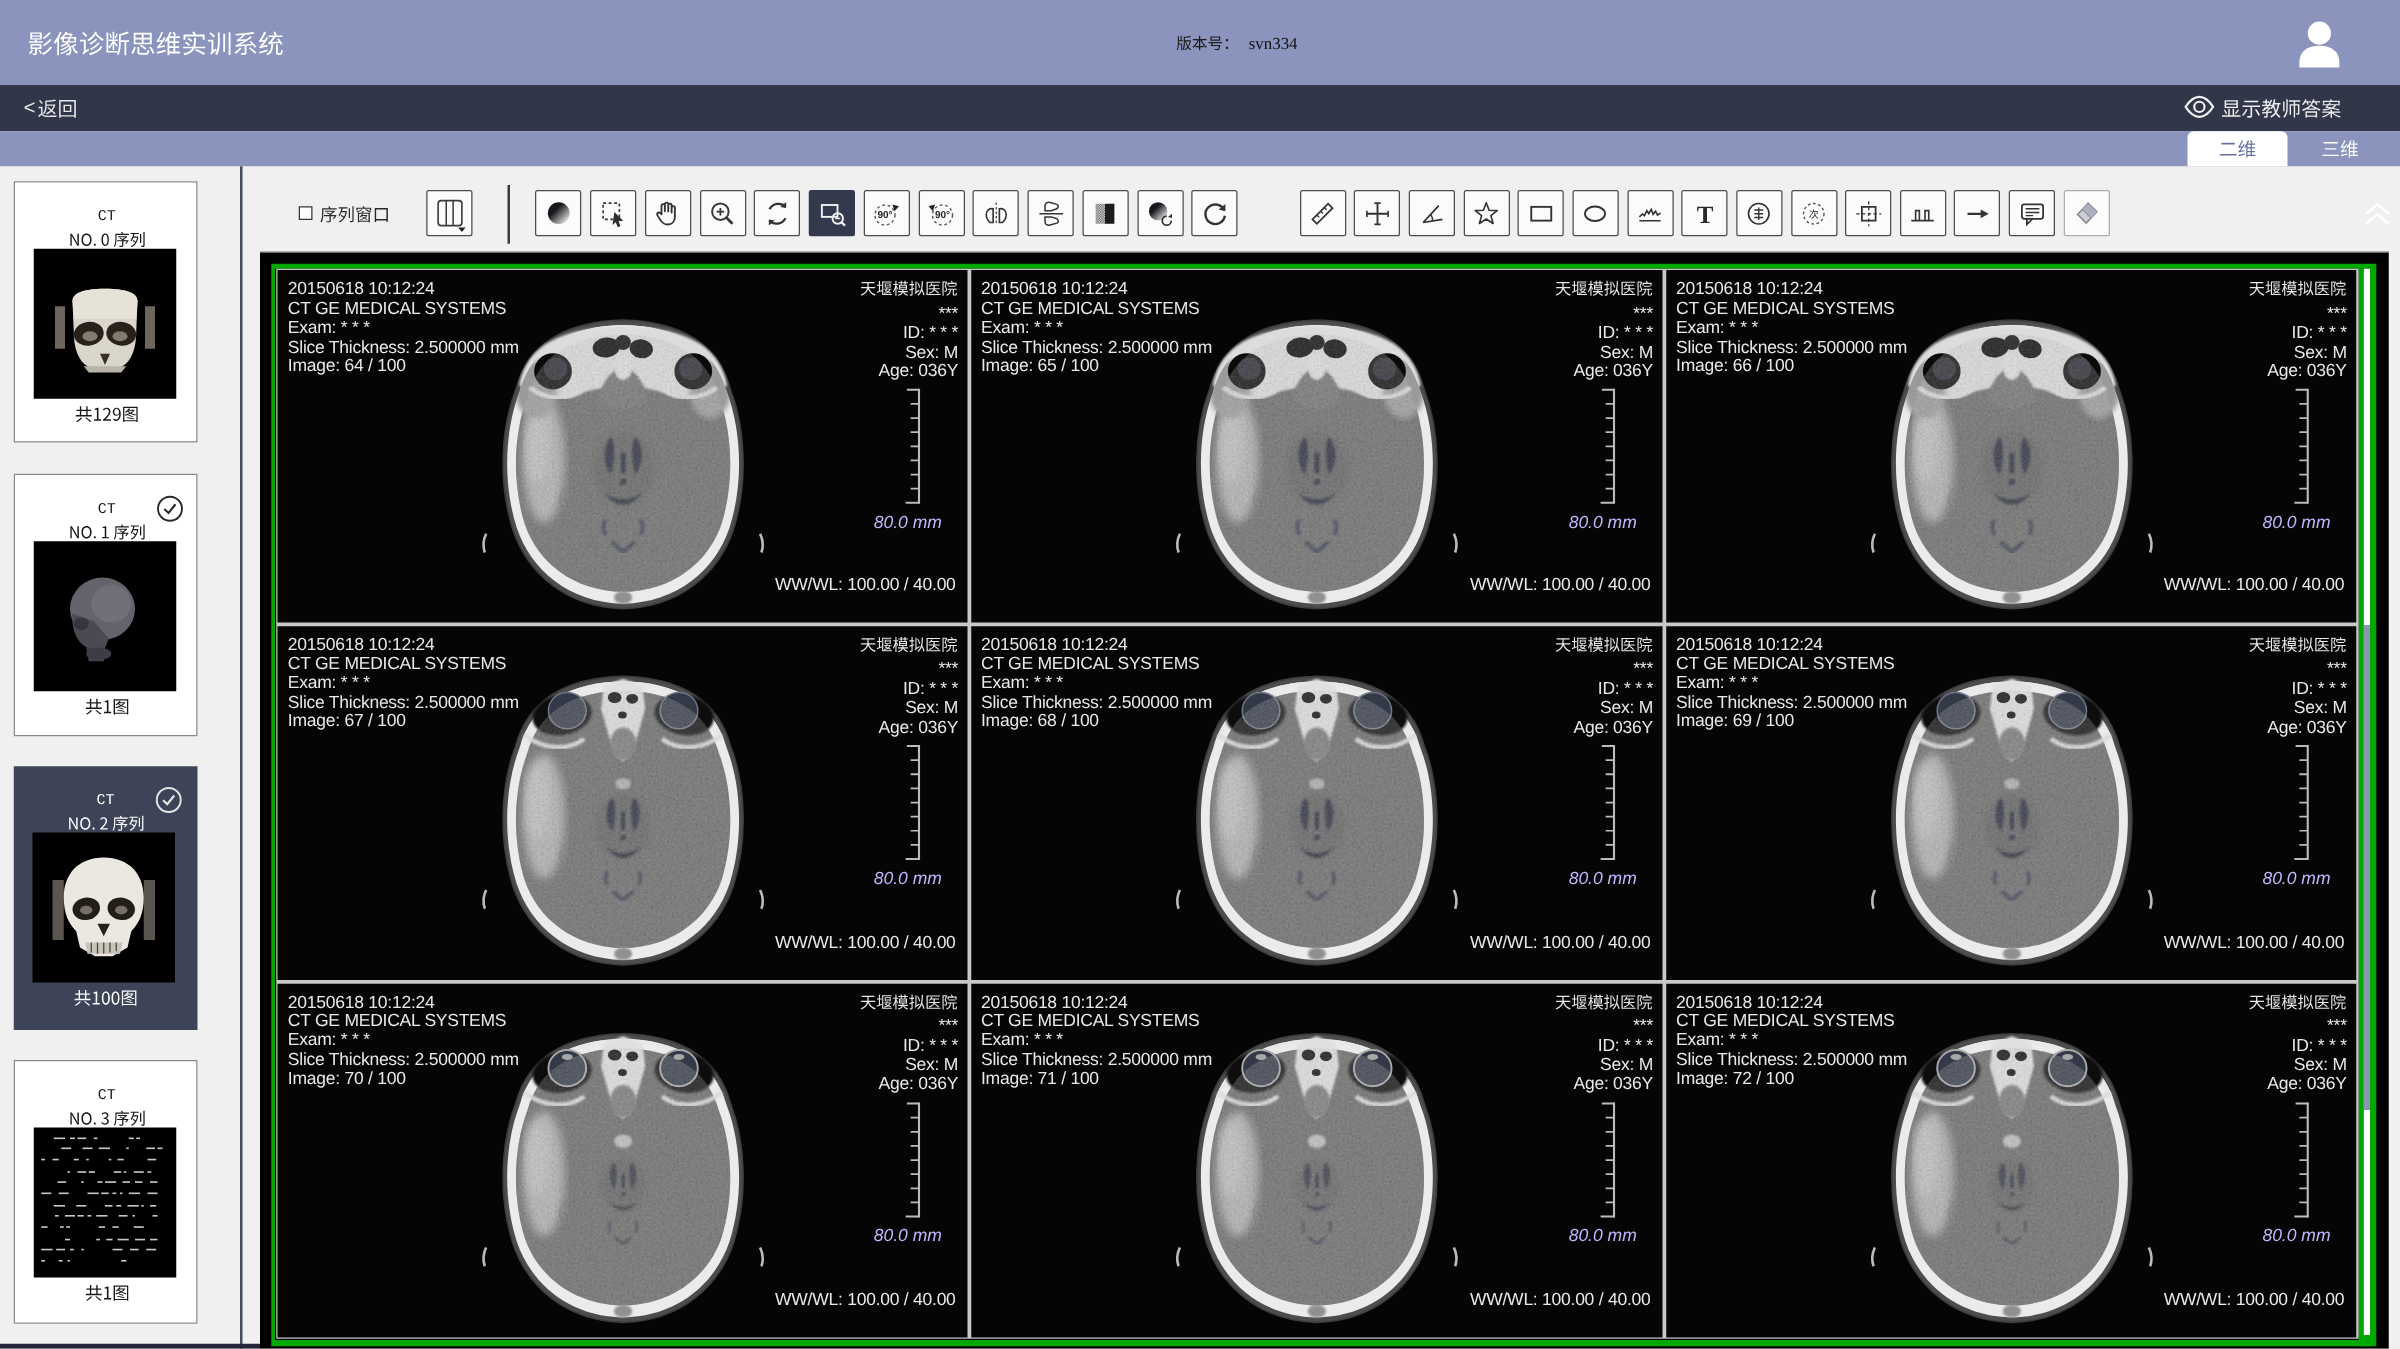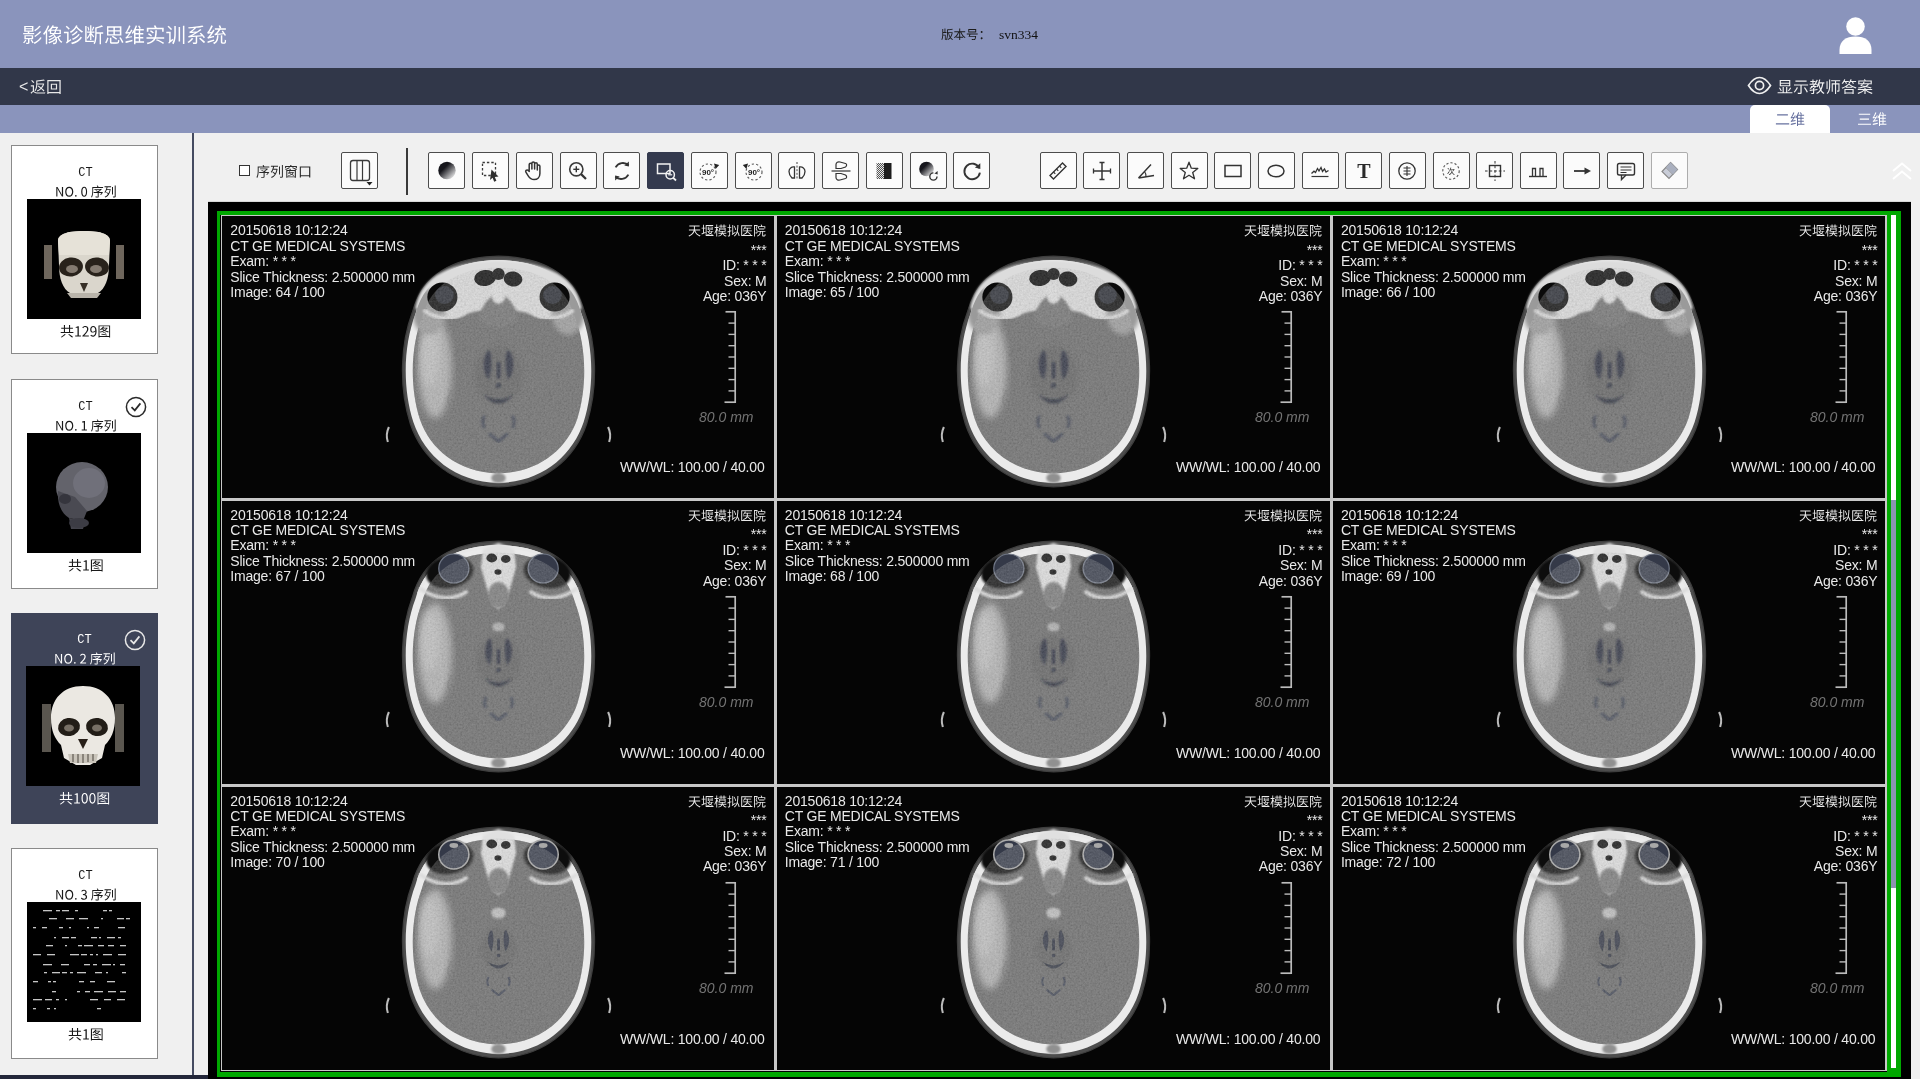--- a/index.html
+++ b/index.html
@@ -2,21 +2,21 @@
 <html><head><meta charset="utf-8"><style>
 html,body{margin:0;padding:0;width:1920px;height:1079px;overflow:hidden;
  font-family:"Liberation Sans",sans-serif;background:#f0f0f0;position:relative}
 .abs{position:absolute}
 .btn{position:absolute;width:35px;height:35px;background:#fbfbfb;border:1.4px solid #4c4c4c;
  border-radius:2px;display:flex;align-items:center;justify-content:center}
 .cell{position:absolute;background:#050505;overflow:hidden}
 .cell .tl{position:absolute;left:8px;top:7px;color:#e9e9e9;font-size:14px;line-height:15.4px;white-space:pre;letter-spacing:-0.2px}
 .cell .tr{position:absolute;right:8px;top:7px;color:#e9e9e9;font-size:14px;line-height:15.4px;text-align:right;white-space:pre;letter-spacing:-0.2px}
 .cell .wl{position:absolute;right:10px;bottom:23px;color:#e9e9e9;font-size:14px;letter-spacing:-0.2px}
-.cell .mm{position:absolute;right:21px;top:193px;color:#737373;font-size:14px;font-style:italic}
+.cell .mm{position:absolute;right:21px;top:193px;color:#c4b5fd;font-size:14px;font-style:italic}
 </style></head><body>
 <div class="abs" style="left:0;top:0;width:1920px;height:68px;background:#8a94bc"></div>
 <svg style="position:absolute;left:22.0px;top:20.5px;overflow:visible" width="209" height="29">
     <path transform="translate(0,21.53)" d="M17.2 -16.8C16.1 -15.2 13.9 -13.4 12.1 -12.4C12.5 -12.1 13.0 -11.7 13.2 -11.4C15.2 -12.5 17.3 -14.4 18.7 -16.2ZM17.9 -11.3C16.6 -9.5 14.2 -7.7 12.2 -6.6C12.5 -6.4 13.0 -5.9 13.2 -5.6C15.4 -6.8 17.8 -8.7 19.3 -10.7ZM18.3 -5.3C16.9 -3.0 14.2 -0.9 11.5 0.3C11.9 0.6 12.3 1.1 12.6 1.5C15.4 0.1 18.1 -2.2 19.7 -4.8ZM3.8 -6.2H9.7V-4.5H3.8ZM8.5 -2.5C9.3 -1.5 10.0 -0.2 10.4 0.6L11.6 0.0C11.2 -0.8 10.4 -2.0 9.7 -3.0ZM3.7 -13.2H9.9V-12.0H3.7ZM3.7 -15.5H9.9V-14.2H3.7ZM2.2 -16.5V-10.9H11.4V-16.5ZM3.2 -2.9C2.7 -1.8 1.9 -0.8 1.1 0.0C1.5 0.2 2.0 0.6 2.2 0.8C3.1 0.0 3.9 -1.3 4.5 -2.5ZM5.5 -10.5C5.7 -10.2 5.9 -9.9 6.0 -9.6H1.2V-8.3H12.2V-9.6H7.6C7.5 -10.0 7.2 -10.5 7.0 -10.9ZM2.4 -7.3V-3.4H6.0V0.0C6.0 0.2 5.9 0.2 5.7 0.2C5.5 0.3 4.8 0.3 3.9 0.2C4.1 0.6 4.3 1.1 4.4 1.5C5.6 1.5 6.3 1.5 6.8 1.3C7.4 1.1 7.5 0.7 7.5 0.0V-3.4H11.2V-7.3Z M30.5 -14.6H34.2C33.8 -14.0 33.4 -13.3 32.9 -12.9H29.1C29.6 -13.4 30.1 -14.0 30.5 -14.6ZM30.5 -17.2C29.6 -15.5 28.0 -13.3 25.7 -11.7C26.1 -11.5 26.5 -11.0 26.8 -10.7C27.1 -11.0 27.5 -11.3 27.8 -11.6V-8.5H31.0C30.0 -7.6 28.6 -6.7 26.4 -6.1C26.7 -5.8 27.1 -5.4 27.3 -5.1C29.1 -5.7 30.5 -6.4 31.4 -7.2C31.8 -6.9 32.1 -6.6 32.3 -6.2C30.9 -5.0 28.4 -3.7 26.4 -3.1C26.7 -2.8 27.0 -2.4 27.2 -2.1C29.0 -2.7 31.4 -4.0 32.9 -5.3C33.1 -4.9 33.3 -4.6 33.4 -4.2C31.8 -2.5 28.7 -0.9 26.2 -0.2C26.5 0.1 26.9 0.6 27.1 0.9C29.3 0.1 31.9 -1.3 33.7 -2.9C33.8 -1.6 33.6 -0.5 33.2 -0.1C32.9 0.3 32.6 0.3 32.2 0.3C31.8 0.3 31.3 0.3 30.8 0.2C31.0 0.6 31.2 1.2 31.2 1.6C31.7 1.6 32.1 1.6 32.5 1.6C33.2 1.6 33.7 1.5 34.2 0.9C35.1 0.1 35.4 -2.1 34.7 -4.3L35.7 -4.8C36.5 -2.5 37.7 -0.6 39.4 0.5C39.6 0.1 40.1 -0.4 40.4 -0.7C38.8 -1.6 37.5 -3.3 36.9 -5.3C37.7 -5.7 38.5 -6.2 39.1 -6.6L38.1 -7.6C37.1 -6.9 35.6 -6.0 34.3 -5.3C33.9 -6.3 33.2 -7.2 32.3 -7.9L32.8 -8.5H38.9V-12.9H34.5C35.1 -13.6 35.7 -14.4 36.2 -15.2L35.3 -15.8L35.0 -15.8H31.3L32.0 -16.9ZM29.2 -11.7H32.9C32.8 -11.1 32.6 -10.4 32.0 -9.6H29.2ZM34.1 -11.7H37.5V-9.6H33.6C33.9 -10.4 34.1 -11.1 34.1 -11.7ZM25.9 -17.1C24.8 -14.0 23.0 -11.0 21.1 -9.0C21.4 -8.6 21.8 -7.8 22.0 -7.4C22.6 -8.1 23.2 -8.9 23.8 -9.7V1.6H25.2V-12.1C26.0 -13.5 26.8 -15.1 27.3 -16.7Z M43.7 -15.9C44.8 -15.0 46.1 -13.7 46.7 -12.9L47.8 -14.0C47.1 -14.8 45.8 -16.0 44.7 -16.9ZM54.6 -11.5C53.4 -10.1 51.4 -8.7 49.6 -7.9C49.9 -7.6 50.3 -7.2 50.6 -6.8C52.4 -7.8 54.5 -9.3 55.8 -10.9ZM56.5 -8.6C55.1 -6.6 52.5 -4.8 49.9 -3.8C50.3 -3.5 50.7 -3.0 50.9 -2.6C53.6 -3.8 56.2 -5.8 57.8 -8.1ZM58.7 -5.7C56.9 -2.6 53.4 -0.7 49.1 0.3C49.4 0.7 49.8 1.3 50.0 1.6C54.6 0.5 58.1 -1.7 60.0 -5.1ZM41.9 -10.8V-9.3H45.1V-2.2C45.1 -1.1 44.3 -0.3 43.9 0.0C44.2 0.2 44.7 0.8 44.9 1.1C45.2 0.7 45.7 0.2 49.3 -2.3C49.2 -2.6 49.0 -3.2 48.9 -3.6L46.6 -2.1V-10.8ZM54.1 -17.3C53.0 -14.7 50.6 -12.2 47.8 -10.7C48.1 -10.4 48.6 -9.9 48.8 -9.6C51.1 -10.9 53.0 -12.7 54.4 -14.8C55.9 -12.8 58.1 -10.9 60.0 -9.8C60.2 -10.2 60.7 -10.7 61.1 -11.0C59.0 -12.1 56.6 -14.1 55.1 -16.0L55.5 -16.8Z M71.1 -15.8C70.8 -14.8 70.2 -13.2 69.8 -12.2L70.7 -11.8C71.2 -12.8 71.8 -14.2 72.3 -15.5ZM65.4 -15.5C65.8 -14.4 66.2 -12.9 66.3 -11.9L67.4 -12.3C67.3 -13.2 66.9 -14.7 66.4 -15.8ZM68.1 -17.2V-11.0H65.1V-9.7H67.9C67.2 -7.9 65.9 -5.9 64.8 -4.9C65.0 -4.6 65.3 -4.0 65.4 -3.6C66.4 -4.5 67.3 -6.0 68.1 -7.6V-2.5H69.4V-7.9C70.1 -7.0 71.0 -5.7 71.3 -5.1L72.2 -6.2C71.8 -6.7 70.0 -8.9 69.4 -9.5V-9.7H72.4V-11.0H69.4V-17.2ZM63.2 -16.5V-0.5H71.9V-1.8H64.6V-16.5ZM73.2 -15.1V-8.6C73.2 -5.5 73.0 -2.1 71.5 0.8C71.9 1.0 72.5 1.4 72.7 1.7C74.4 -1.4 74.6 -5.0 74.6 -8.6V-8.9H77.6V1.7H79.0V-8.9H81.2V-10.3H74.6V-14.1C76.9 -14.6 79.4 -15.3 81.1 -16.1L79.8 -17.3C78.3 -16.5 75.5 -15.7 73.2 -15.1Z M87.9 -4.9V-0.9C87.9 0.8 88.5 1.2 90.7 1.2C91.1 1.2 94.4 1.2 94.9 1.2C96.7 1.2 97.2 0.5 97.4 -2.3C97.0 -2.4 96.4 -2.6 96.0 -2.9C95.9 -0.5 95.7 -0.2 94.7 -0.2C94.0 -0.2 91.3 -0.2 90.8 -0.2C89.6 -0.2 89.4 -0.3 89.4 -0.9V-4.9ZM89.8 -5.7C91.3 -4.9 93.2 -3.6 94.1 -2.7L95.2 -3.8C94.2 -4.7 92.4 -5.9 90.8 -6.7ZM97.2 -4.7C98.4 -3.1 99.6 -1.0 100.0 0.4L101.5 -0.2C101.0 -1.6 99.8 -3.7 98.6 -5.3ZM85.2 -5.1C84.8 -3.4 84.0 -1.4 83.0 -0.1L84.4 0.6C85.4 -0.8 86.1 -2.9 86.6 -4.6ZM85.0 -16.3V-7.1H99.4V-16.3ZM86.4 -11.0H91.4V-8.4H86.4ZM92.9 -11.0H97.8V-8.4H92.9ZM86.4 -14.9H91.4V-12.3H86.4ZM92.9 -14.9H97.8V-12.3H92.9Z M103.4 -1.1 103.7 0.4C105.6 -0.1 108.1 -0.7 110.5 -1.4L110.4 -2.7C107.8 -2.1 105.2 -1.4 103.4 -1.1ZM116.0 -16.6C116.6 -15.7 117.2 -14.5 117.4 -13.6L118.8 -14.3C118.5 -15.0 117.9 -16.2 117.3 -17.1ZM103.8 -8.7C104.1 -8.8 104.5 -8.9 107.1 -9.3C106.2 -7.9 105.4 -6.9 105.0 -6.5C104.4 -5.7 103.9 -5.2 103.4 -5.1C103.6 -4.7 103.9 -4.0 103.9 -3.7C104.3 -4.0 105.0 -4.2 110.0 -5.2C110.0 -5.5 110.0 -6.1 110.0 -6.4L106.0 -5.7C107.6 -7.6 109.1 -9.9 110.5 -12.2L109.2 -13.0C108.8 -12.2 108.4 -11.3 107.9 -10.6L105.2 -10.3C106.4 -12.1 107.6 -14.4 108.5 -16.6L107.1 -17.2C106.3 -14.7 104.9 -12.0 104.4 -11.3C104.0 -10.7 103.6 -10.1 103.3 -10.1C103.5 -9.7 103.7 -9.0 103.8 -8.7ZM116.8 -8.1V-5.5H113.5V-8.1ZM113.7 -17.1C113.0 -14.7 111.5 -11.8 109.9 -9.9C110.1 -9.5 110.5 -8.9 110.7 -8.5C111.2 -9.1 111.6 -9.7 112.0 -10.3V1.7H113.5V0.2H122.1V-1.3H118.2V-4.1H121.3V-5.5H118.2V-8.1H121.3V-9.5H118.2V-12.1H121.8V-13.5H113.9C114.4 -14.6 114.8 -15.7 115.2 -16.7ZM116.8 -9.5H113.5V-12.1H116.8ZM116.8 -4.1V-1.3H113.5V-4.1Z M134.0 -2.2C136.8 -1.2 139.5 0.2 141.1 1.5L142.1 0.3C140.4 -0.9 137.5 -2.3 134.8 -3.3ZM127.9 -11.4C129.0 -10.8 130.3 -9.7 130.9 -9.0L131.9 -10.1C131.3 -10.9 129.9 -11.8 128.8 -12.4ZM125.9 -8.2C127.0 -7.6 128.4 -6.6 129.1 -5.8L130.0 -7.0C129.3 -7.7 127.9 -8.7 126.8 -9.2ZM124.8 -14.9V-10.7H126.4V-13.4H140.1V-10.7H141.7V-14.9H134.7C134.4 -15.6 133.8 -16.6 133.3 -17.4L131.8 -16.9C132.2 -16.3 132.6 -15.5 132.8 -14.9ZM124.5 -5.2V-3.9H131.9C130.7 -1.9 128.6 -0.6 124.7 0.2C125.0 0.6 125.4 1.2 125.5 1.6C130.2 0.5 132.5 -1.3 133.6 -3.9H142.2V-5.2H134.1C134.7 -7.2 134.8 -9.6 134.9 -12.4H133.3C133.2 -9.5 133.1 -7.2 132.5 -5.2Z M156.6 -15.6V-1.0H158.1V-15.6ZM160.9 -16.7V1.4H162.4V-16.7ZM152.3 -16.6V-9.5C152.3 -5.9 152.1 -2.3 150.1 0.7C150.6 0.9 151.2 1.3 151.6 1.6C153.6 -1.6 153.8 -5.6 153.8 -9.5V-16.6ZM145.5 -15.7C146.7 -14.7 148.3 -13.3 149.0 -12.4L150.0 -13.5C149.3 -14.4 147.7 -15.8 146.5 -16.8ZM147.1 1.2V1.2C147.4 0.8 147.9 0.3 151.3 -2.5C151.1 -2.8 150.8 -3.4 150.6 -3.8L148.7 -2.2V-10.8H144.3V-9.3H147.2V-1.9C147.2 -0.9 146.6 -0.2 146.2 0.1C146.5 0.3 146.9 0.9 147.1 1.2Z M169.9 -4.6C168.8 -3.1 167.1 -1.6 165.4 -0.6C165.8 -0.4 166.5 0.1 166.8 0.4C168.3 -0.7 170.2 -2.4 171.4 -4.0ZM177.0 -3.9C178.7 -2.6 180.9 -0.7 181.9 0.5L183.2 -0.5C182.1 -1.6 180.0 -3.4 178.2 -4.7ZM177.6 -9.1C178.1 -8.6 178.7 -8.0 179.3 -7.4L170.3 -6.8C173.3 -8.4 176.5 -10.2 179.5 -12.5L178.3 -13.5C177.3 -12.7 176.2 -11.9 175.1 -11.1L170.0 -10.9C171.5 -11.9 173.0 -13.2 174.4 -14.7C177.1 -14.9 179.6 -15.3 181.5 -15.8L180.5 -17.1C177.1 -16.2 171.2 -15.7 166.2 -15.4C166.4 -15.1 166.5 -14.5 166.6 -14.1C168.4 -14.2 170.3 -14.3 172.2 -14.5C170.9 -13.1 169.4 -11.8 168.8 -11.5C168.2 -11.0 167.7 -10.7 167.3 -10.7C167.5 -10.3 167.7 -9.6 167.8 -9.3C168.2 -9.5 168.8 -9.6 173.0 -9.8C171.2 -8.7 169.7 -7.9 169.0 -7.6C167.8 -6.9 166.8 -6.5 166.2 -6.5C166.4 -6.0 166.6 -5.3 166.6 -5.0C167.2 -5.2 168.0 -5.4 173.7 -5.8V-0.4C173.7 -0.2 173.6 -0.1 173.2 -0.1C172.9 -0.1 171.8 -0.1 170.6 -0.1C170.8 0.3 171.1 1.0 171.2 1.4C172.7 1.4 173.7 1.4 174.4 1.1C175.0 0.9 175.2 0.5 175.2 -0.4V-5.9L180.3 -6.3C180.9 -5.6 181.4 -5.0 181.8 -4.4L183.0 -5.2C182.1 -6.4 180.4 -8.3 178.8 -9.7Z M198.8 -7.2V-0.7C198.8 0.8 199.2 1.2 200.6 1.2C200.9 1.2 202.1 1.2 202.4 1.2C203.7 1.2 204.0 0.5 204.1 -2.3C203.7 -2.4 203.1 -2.7 202.8 -3.0C202.8 -0.5 202.7 -0.1 202.2 -0.1C202.0 -0.1 201.0 -0.1 200.8 -0.1C200.4 -0.1 200.3 -0.2 200.3 -0.7V-7.2ZM195.0 -7.2C194.8 -3.1 194.4 -0.9 191.0 0.3C191.3 0.6 191.8 1.2 192.0 1.6C195.7 0.1 196.3 -2.6 196.5 -7.2ZM185.4 -1.1 185.7 0.4C187.6 -0.2 190.0 -0.9 192.3 -1.7L192.0 -3.0C189.5 -2.3 187.0 -1.5 185.4 -1.1ZM196.7 -16.9C197.1 -16.1 197.6 -14.9 197.8 -14.2H192.8V-12.9H196.5C195.6 -11.6 194.2 -9.7 193.7 -9.2C193.3 -8.9 192.8 -8.7 192.4 -8.6C192.6 -8.3 192.9 -7.5 192.9 -7.1C193.5 -7.4 194.4 -7.5 201.8 -8.2C202.2 -7.6 202.5 -7.1 202.7 -6.7L204.0 -7.4C203.3 -8.6 202.0 -10.5 200.9 -12.0L199.7 -11.3C200.1 -10.7 200.6 -10.1 201.0 -9.4L195.4 -8.9C196.3 -10.0 197.5 -11.6 198.4 -12.9H203.9V-14.2H198.0L199.3 -14.7C199.1 -15.3 198.6 -16.4 198.1 -17.3ZM185.7 -8.7C186.0 -8.8 186.5 -8.9 189.0 -9.3C188.1 -8.0 187.3 -7.0 186.9 -6.6C186.3 -5.8 185.8 -5.3 185.3 -5.2C185.5 -4.8 185.8 -4.1 185.9 -3.7C186.3 -4.0 187.0 -4.2 192.1 -5.3C192.0 -5.7 192.0 -6.3 192.0 -6.7L188.2 -5.9C189.7 -7.7 191.3 -9.9 192.6 -12.1L191.2 -13.0C190.8 -12.2 190.4 -11.4 189.9 -10.7L187.4 -10.4C188.6 -12.2 189.9 -14.4 190.9 -16.6L189.3 -17.3C188.4 -14.8 186.9 -12.2 186.4 -11.5C185.9 -10.8 185.5 -10.3 185.2 -10.2C185.4 -9.8 185.6 -9.0 185.7 -8.7Z" fill="#ffffff"></path>
   </svg>
 <svg style="position:absolute;left:941.0px;top:25.7px;overflow:visible" width="54" height="18">
     <path transform="translate(0,13.12)" d="M1.3 -10.2V-5.3C1.3 -3.4 1.2 -1.1 0.4 0.5C0.6 0.6 0.9 0.9 1.1 1.0C1.8 -0.2 2.1 -1.9 2.1 -3.5H3.9V1.0H4.7V-4.4H2.2L2.2 -5.3V-6.2H5.5V-7.0H4.4V-10.5H3.5V-7.0H2.2V-10.2ZM10.7 -6.0C10.4 -4.6 9.9 -3.4 9.3 -2.4C8.7 -3.4 8.2 -4.6 8.0 -6.0ZM6.0 -9.7V-5.3C6.0 -3.5 5.9 -1.1 5.0 0.5C5.2 0.7 5.6 0.9 5.7 1.1C6.8 -0.7 6.9 -3.2 6.9 -5.3V-6.0H7.2C7.5 -4.3 8.0 -2.8 8.8 -1.6C8.1 -0.8 7.3 -0.1 6.4 0.3C6.6 0.4 6.9 0.8 7.0 1.0C7.8 0.6 8.6 -0.0 9.3 -0.8C9.9 -0.0 10.6 0.6 11.4 1.0C11.5 0.8 11.8 0.5 12.0 0.3C11.2 -0.1 10.4 -0.8 9.8 -1.5C10.7 -2.9 11.4 -4.6 11.7 -6.7L11.1 -6.9L10.9 -6.9H6.9V-8.9C8.7 -9.0 10.5 -9.3 11.9 -9.6L11.3 -10.4C10.0 -10.1 7.9 -9.8 6.0 -9.7Z M18.2 -10.5V-7.9H13.3V-6.9H17.1C16.2 -4.8 14.6 -2.8 13.0 -1.8C13.2 -1.6 13.5 -1.2 13.7 -1.0C15.5 -2.2 17.1 -4.5 18.1 -6.9H18.2V-2.3H15.3V-1.3H18.2V1.0H19.2V-1.3H22.1V-2.3H19.2V-6.9H19.4C20.4 -4.5 22.0 -2.2 23.8 -1.0C24.0 -1.3 24.3 -1.6 24.6 -1.8C22.8 -2.8 21.2 -4.8 20.4 -6.9H24.2V-7.9H19.2V-10.5Z M28.2 -9.2H34.2V-7.5H28.2ZM27.3 -10.0V-6.6H35.2V-10.0ZM25.8 -5.5V-4.6H28.4C28.1 -3.9 27.8 -3.0 27.5 -2.4H34.1C33.9 -0.9 33.6 -0.2 33.3 0.0C33.1 0.1 33.0 0.1 32.7 0.1C32.3 0.1 31.4 0.1 30.6 0.0C30.7 0.3 30.9 0.7 30.9 0.9C31.7 1.0 32.6 1.0 33.0 1.0C33.5 1.0 33.8 0.9 34.1 0.6C34.5 0.2 34.9 -0.7 35.1 -2.8C35.2 -3.0 35.2 -3.2 35.2 -3.2H28.9L29.4 -4.6H36.7V-5.5Z M40.6 -6.1C41.1 -6.1 41.6 -6.4 41.6 -7.0C41.6 -7.6 41.1 -8.0 40.6 -8.0C40.1 -8.0 39.7 -7.6 39.7 -7.0C39.7 -6.4 40.1 -6.1 40.6 -6.1ZM40.6 0.1C41.1 0.1 41.6 -0.3 41.6 -0.9C41.6 -1.5 41.1 -1.8 40.6 -1.8C40.1 -1.8 39.7 -1.5 39.7 -0.9C39.7 -0.3 40.1 0.1 40.6 0.1Z" fill="#1c1c1c"></path>
   </svg>
 <div class="abs" style="left:999px;top:27px;font-family:'Liberation Serif',serif;font-size:13.5px;color:#111">svn334</div>
 <svg class="abs" style="left:1838px;top:14px" width="36" height="42">

